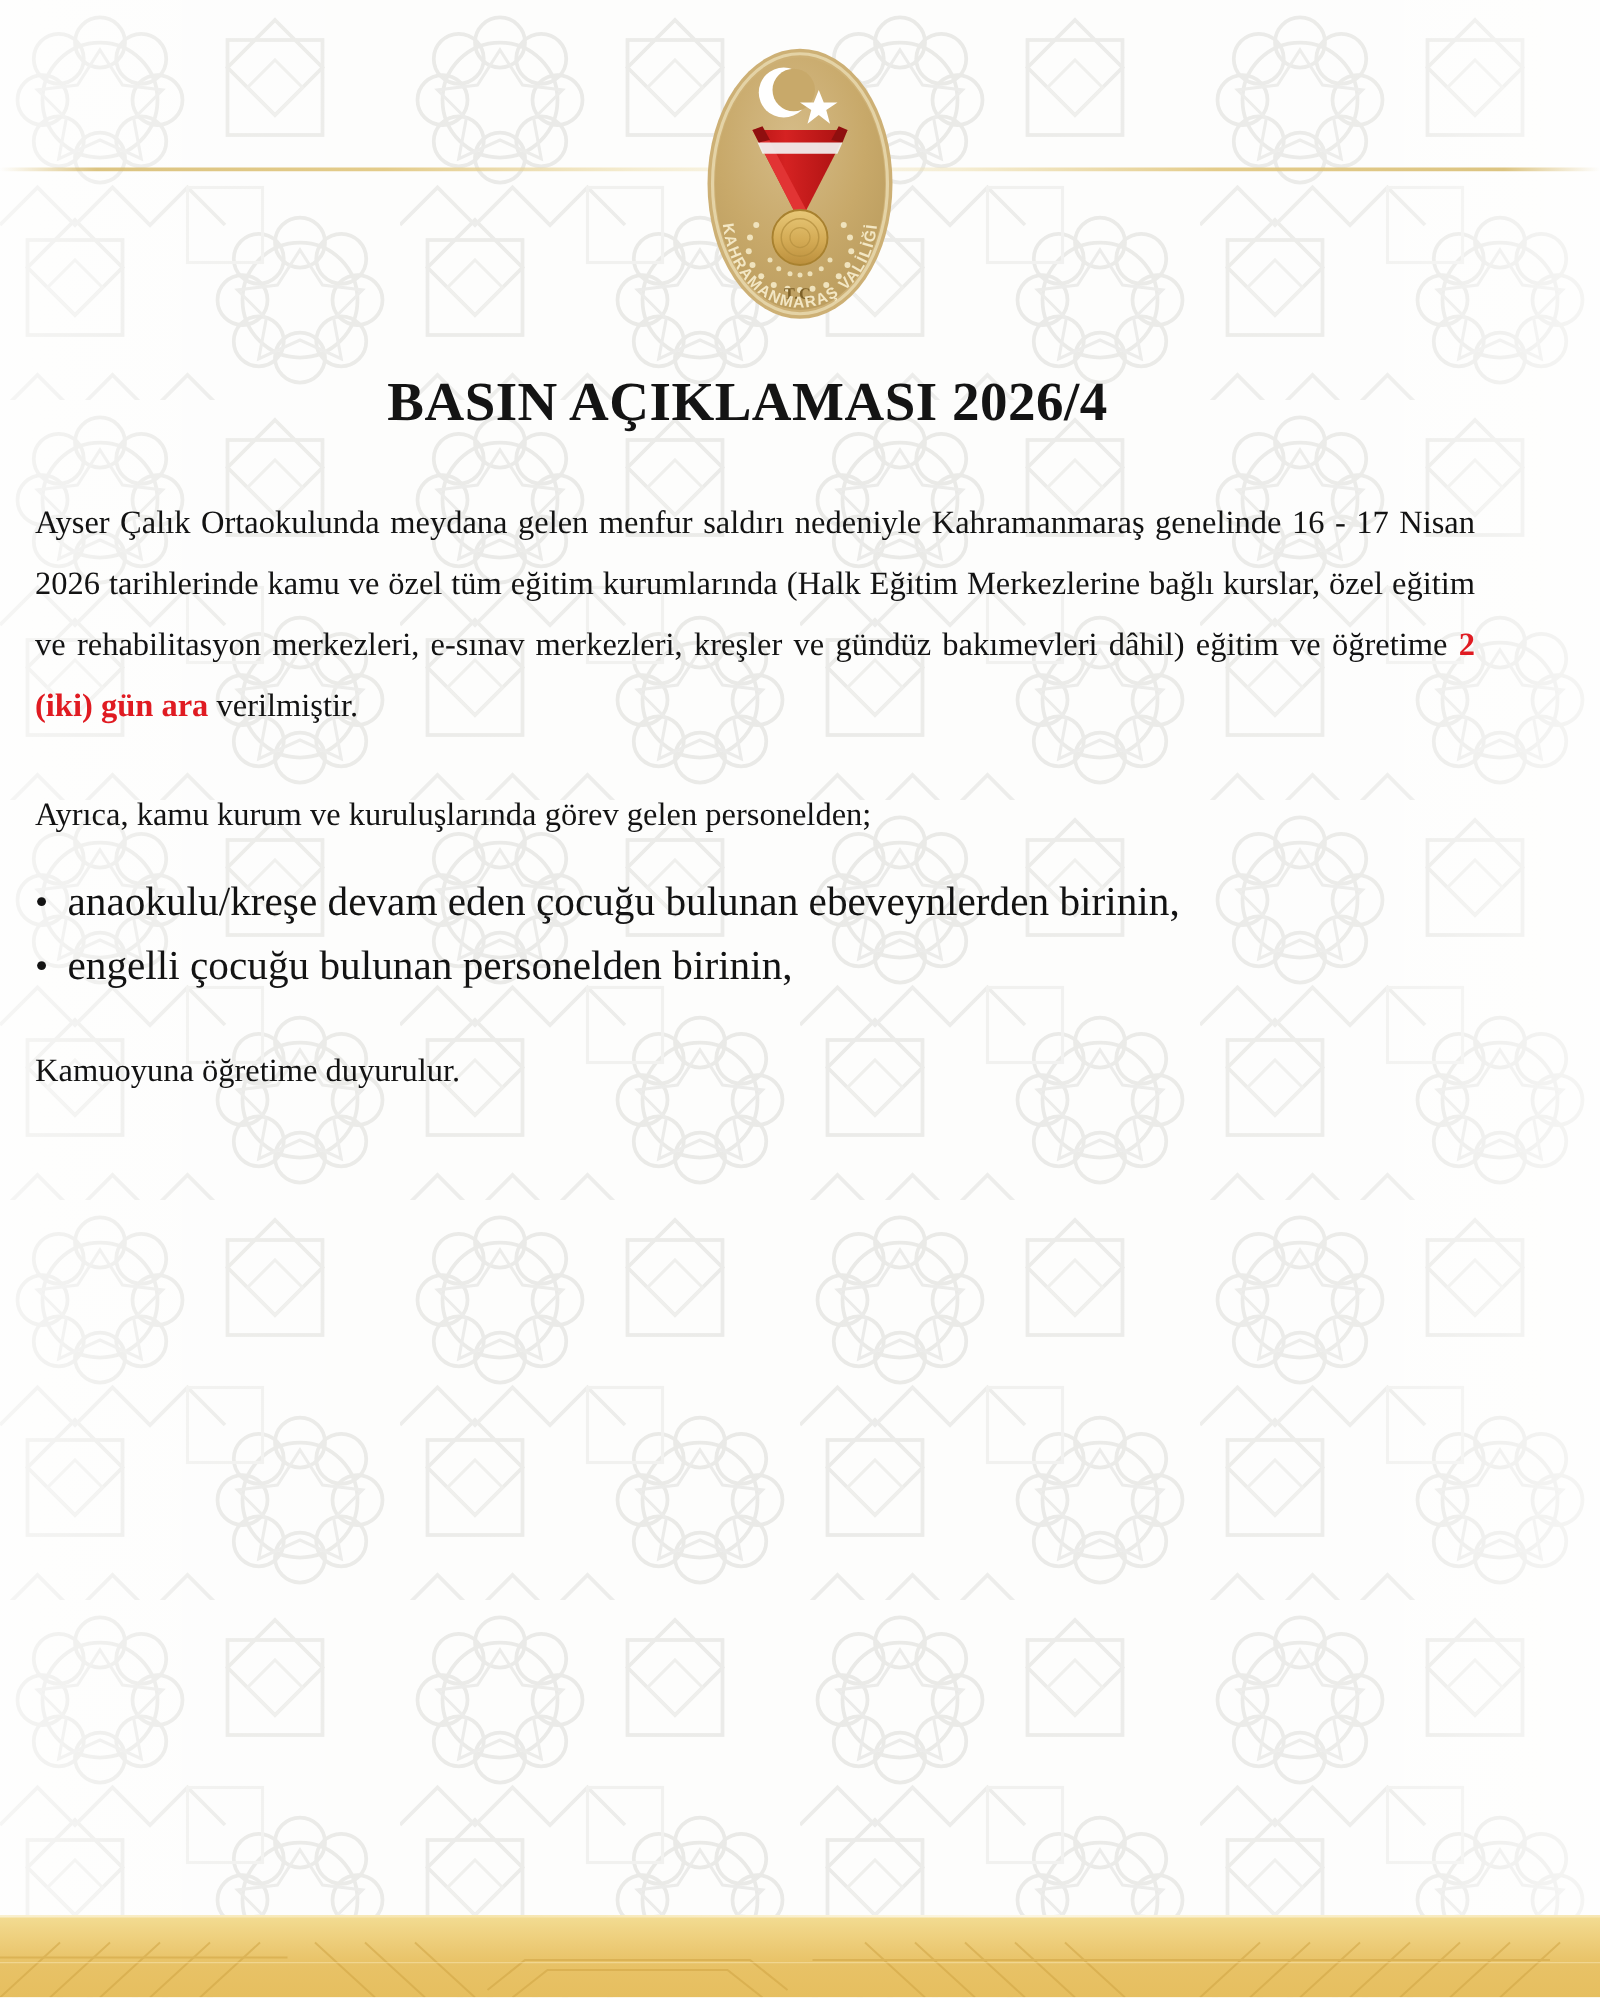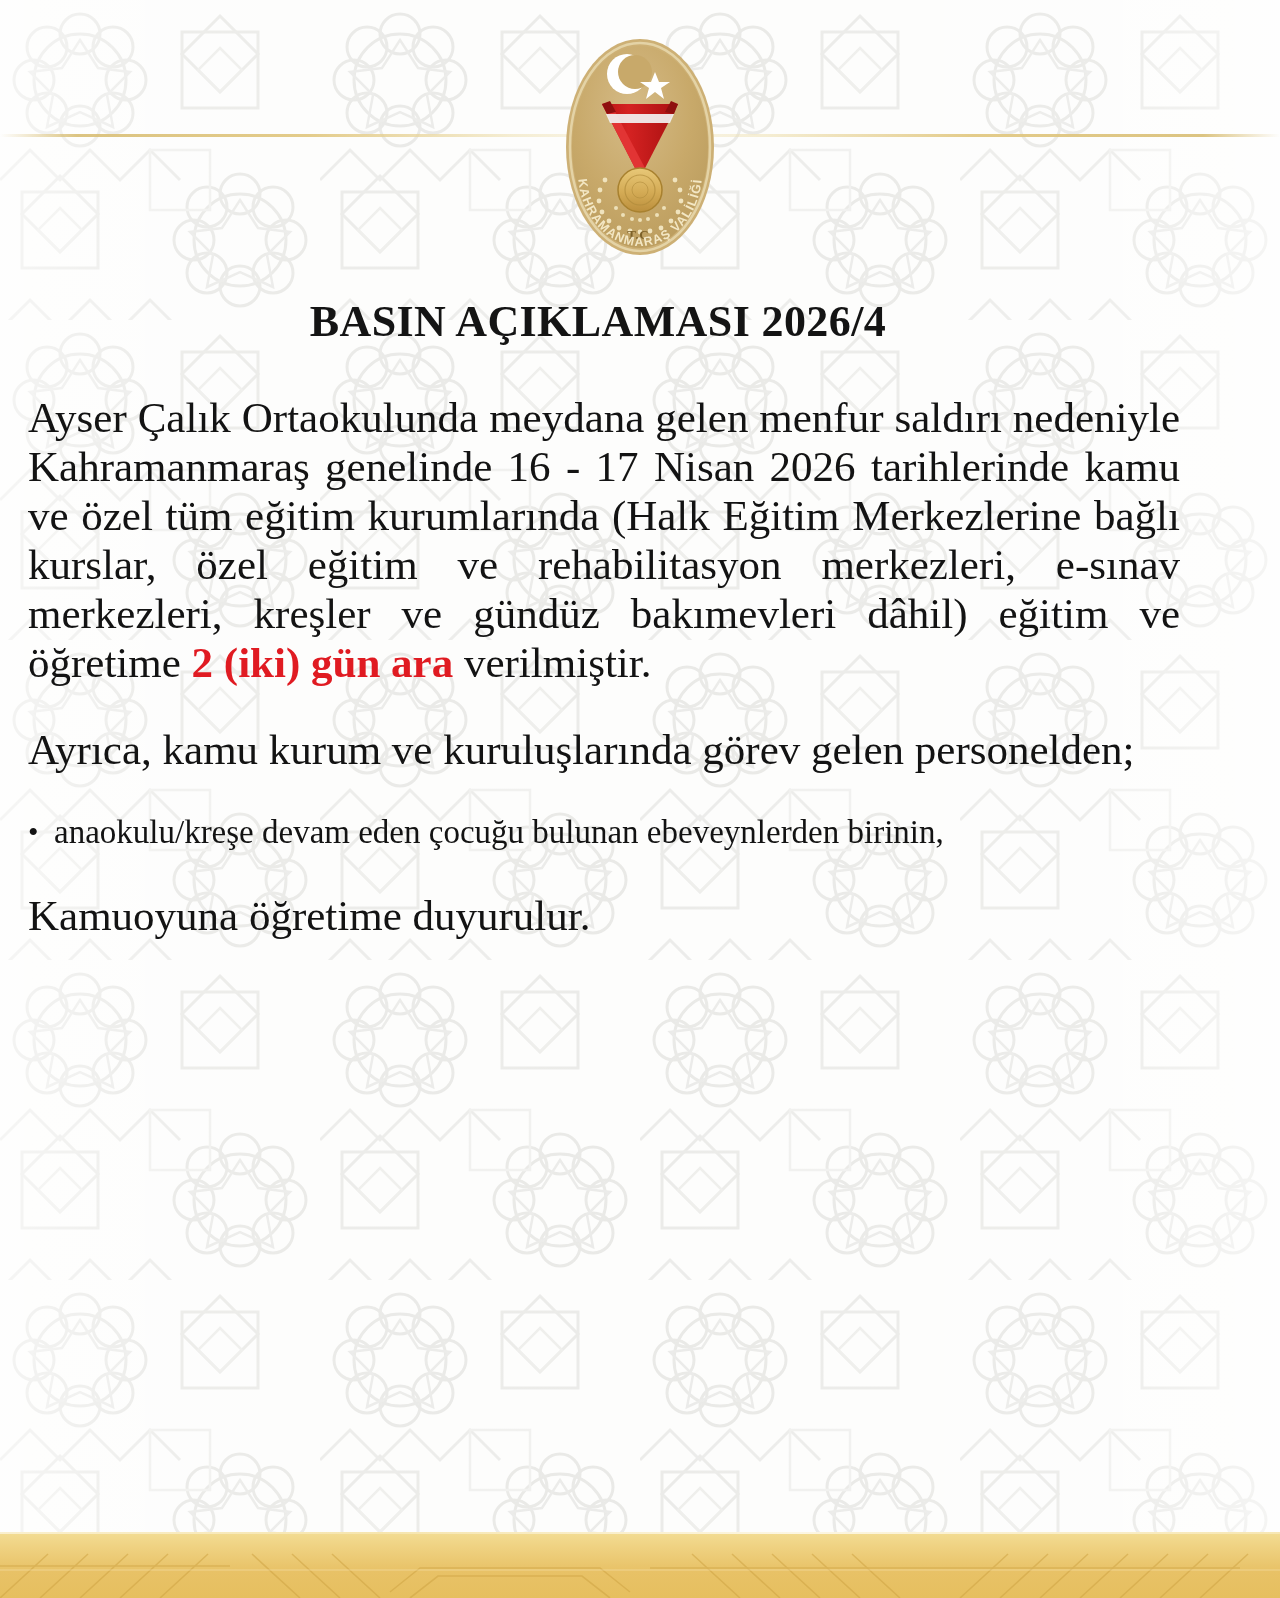--- a/index.html
+++ b/index.html
@@ -103,42 +103,42 @@
 
   .body-block {
     margin: 0 auto;
     width: 1208px;
     padding: 0 28px 0 28px;
     margin-top: 46px;
     color: #131313;
   }
 
   p.para {
-    font-size: 43px;
+    font-size: 26px;
     line-height: 49px;
     text-align: justify;
     text-justify: inter-word;
     color: #131313;
   }
 
   p.para.flow { text-align: justify; }
   p.para.left { text-align: left; }
 
   .hl-red {
     color: #e01b22;
     font-weight: bold;
   }
 
   .gap-lg { margin-top: 38px; }
   .gap-md { margin-top: 34px; }
   .gap-sm { margin-top: 2px; }
 
   ul.bullets {
     list-style: none;
-    margin-top: 34px;
+    margin-top: 22px;
   }
   ul.bullets li {
     font-size: 33px;
     line-height: 49px;
     color: #131313;
     position: relative;
     padding-left: 26px;
   }
   ul.bullets li::before {
     content: "\2022";
@@ -315,20 +315,21 @@
     <h1 class="doc-title">BASIN AÇIKLAMASI 2026/4</h1>
 
     <div class="body-block">
 
       <p class="para flow"><span>Ayser Çalık Ortaokulunda meydana gelen menfur saldırı nedeniyle Kahramanmaraş genelinde 16 - 17 Nisan 2026 tarihlerinde kamu ve özel tüm eğitim kurumlarında (Halk Eğitim Merkezlerine bağlı kurslar, özel eğitim ve rehabilitasyon merkezleri, e-sınav merkezleri, kreşler ve gündüz bakımevleri dâhil) eğitim ve öğretime </span><span class="hl-red">2 (iki) gün ara</span><span> verilmiştir.</span></p>
 
       <p class="para left gap-lg">Ayrıca, kamu kurum ve kuruluşlarında görev gelen personelden;</p>
 
       <ul class="bullets">
         <li>anaokulu/kreşe devam eden çocuğu bulunan ebeveynlerden birinin,</li>
+        <li class="gap-sm">engelli çocuğu bulunan personelden birinin,</li>
       </ul>
 
 
       <p class="para left gap-md">Kamuoyuna öğretime duyurulur.</p>
 
     </div>
   </div>
 
   <div class="gold-band">
     <div class="band-top-edge"></div>

